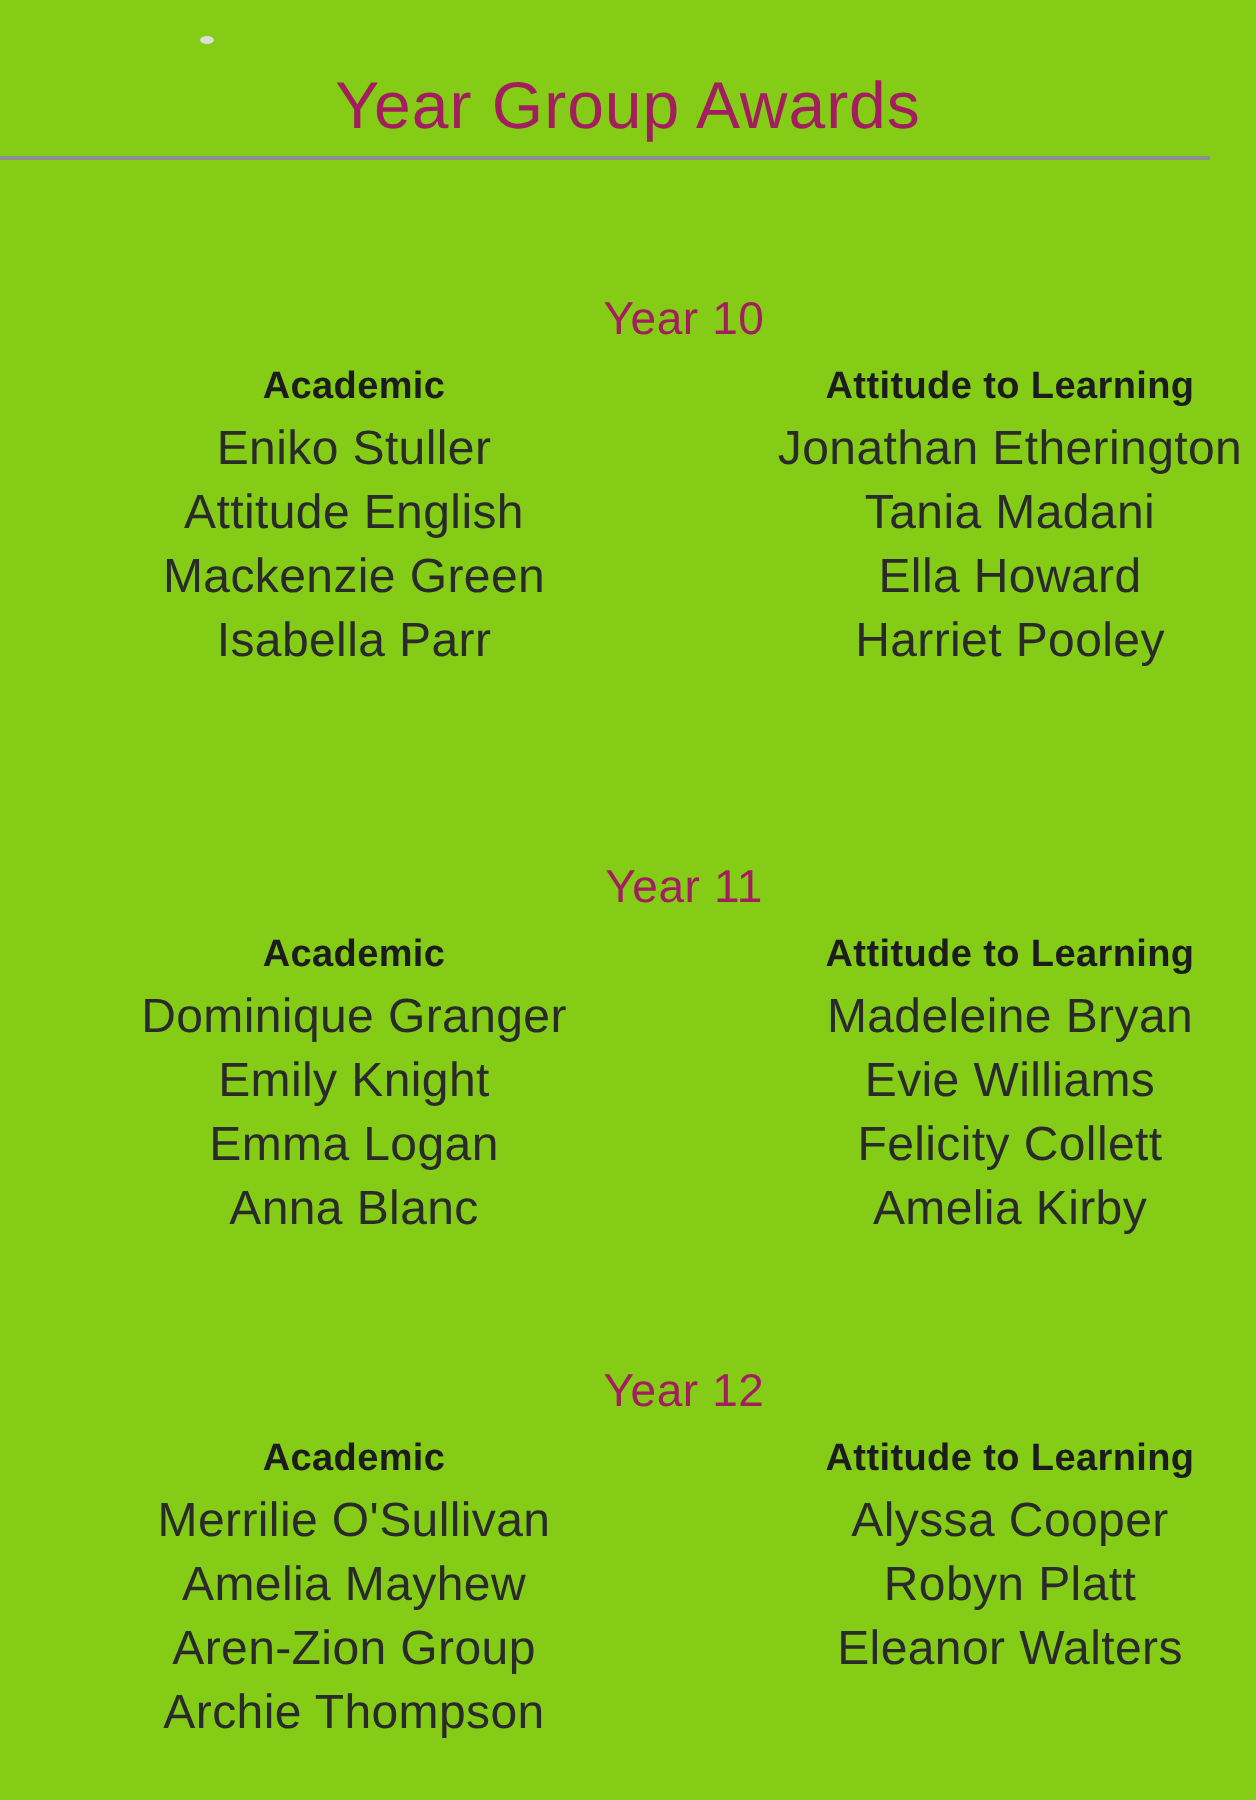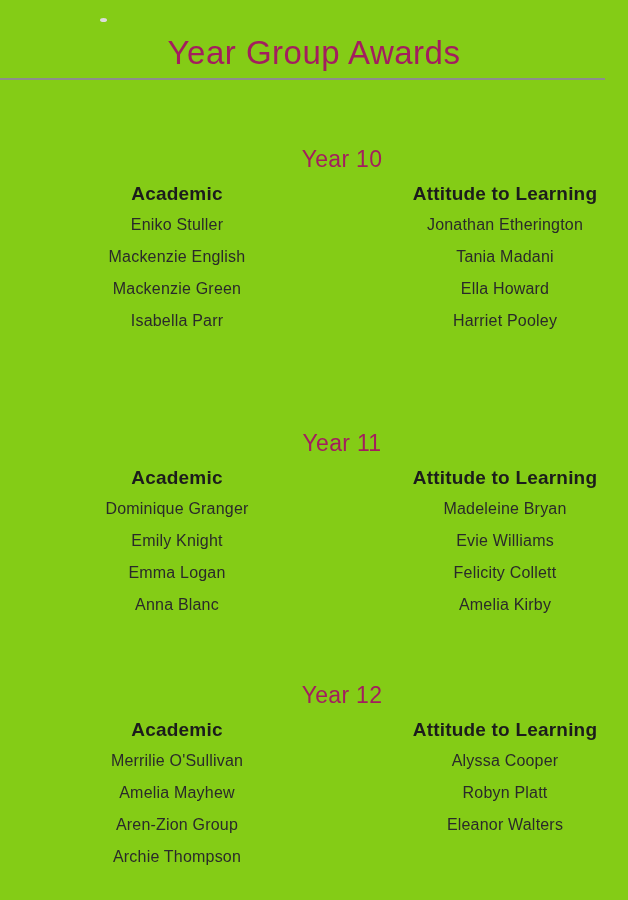--- a/index.html
+++ b/index.html
@@ -74,21 +74,21 @@
     font-size: 19px;
     line-height: 19px;
     font-weight: bold;
     color: #1c1c1c;
     letter-spacing: 0.2px;
   }
   .names {
     margin-top: 6px;
   }
   .name {
-    font-size: 16px;
+    font-size: 24px;
     line-height: 32px;
     letter-spacing: 0.2px;
     color: #2a2a2a;
     white-space: nowrap;
   }
 </style>
 </head>
 <body>
 
 <div class="page">
@@ -98,21 +98,21 @@
   <div class="doc-title">Year Group Awards</div>
   <div class="divider"></div>
 
   <div class="section y10">
     <div class="year-heading">Year 10</div>
     <div class="cols">
       <div class="col academic">
         <div class="col-header">Academic</div>
         <div class="names">
           <div class="name">Eniko Stuller</div>
-          <div class="name">Mackenzie English</div>
+          <div class="name">Attitude English</div>
           <div class="name">Mackenzie Green</div>
           <div class="name">Isabella Parr</div>
         </div>
       </div>
       <div class="col attitude">
         <div class="col-header">Attitude to Learning</div>
         <div class="names">
           <div class="name">Jonathan Etherington</div>
           <div class="name">Tania Madani</div>
           <div class="name">Ella Howard</div>

